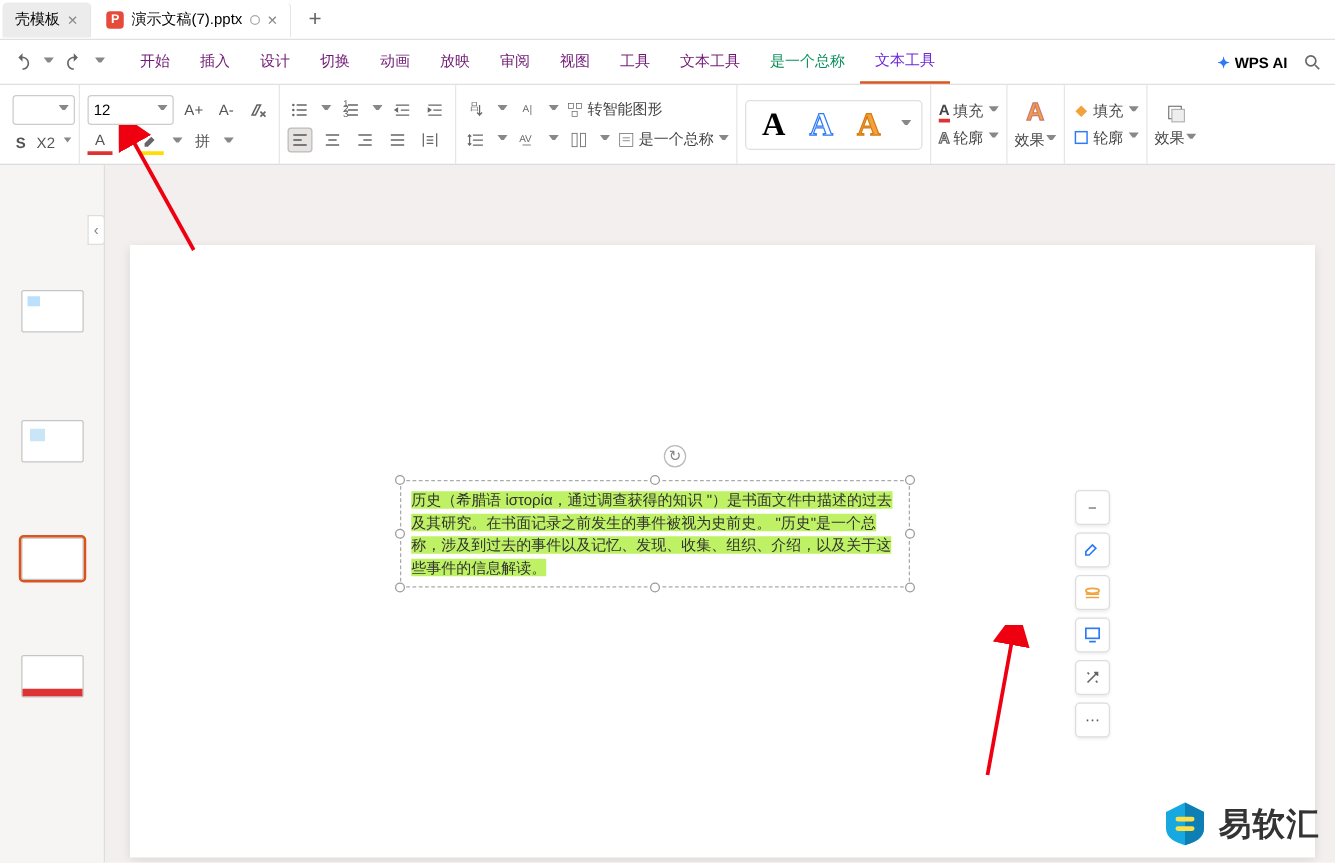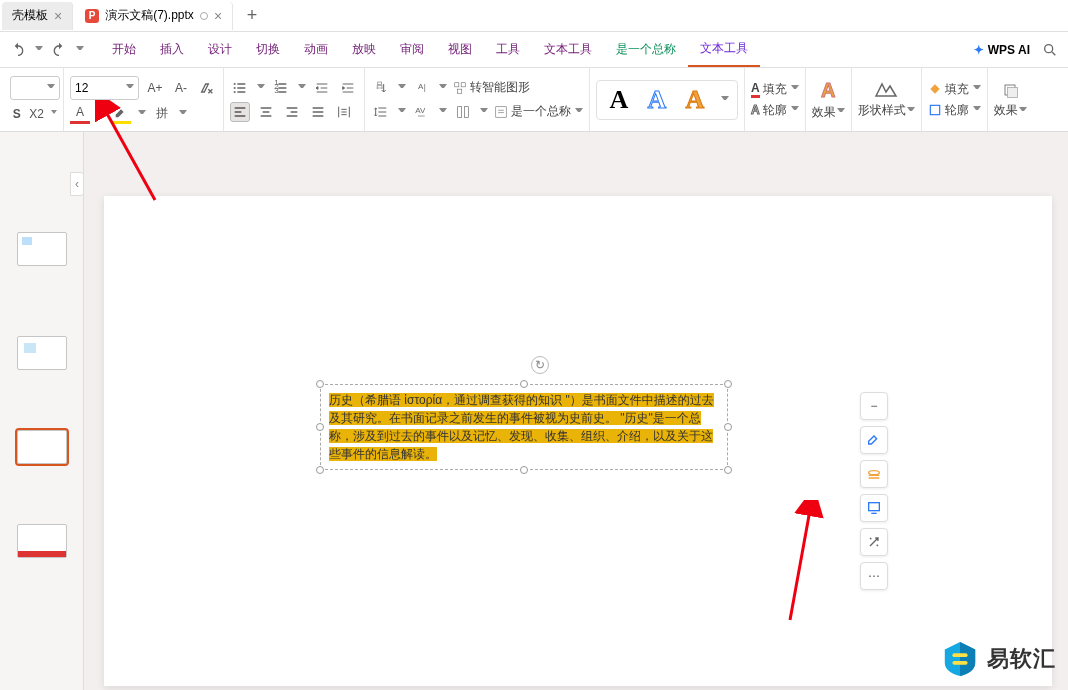--- a/index.html
+++ b/index.html
@@ -42,26 +42,26 @@
 .thumb.selected{outline:2px solid #d9551f;}
 .thumb-collapse{position:absolute;top:40px;right:-1px;width:14px;height:24px;background:#fff;border:1px solid #ddd;display:flex;align-items:center;justify-content:center;color:#888;border-radius:0 3px 3px 0;}
 .canvas{position:absolute;left:104px;top:64px;right:16px;bottom:4px;background:#fff;box-shadow:0 2px 8px rgba(0,0,0,0.1);}
 .rot-handle{position:absolute;left:50%;top:350px;width:18px;height:18px;margin-left:-9px;background:#fff;border:1px solid #bbb;border-radius:50%;display:flex;align-items:center;justify-content:center;color:#888;}
 .textbox{position:absolute;left:420px;top:380px;width:408px;border:1px dashed #aaa;padding:6px 8px;}
 .textbox .hl{position:absolute;width:8px;height:8px;background:#fff;border:1px solid #999;border-radius:50%;}
 .textbox .hl.tl{left:-5px;top:-5px;} .textbox .hl.tm{left:50%;top:-5px;margin-left:-4px;} .textbox .hl.tr{right:-5px;top:-5px;}
 .textbox .hl.ml{left:-5px;top:50%;margin-top:-4px;} .textbox .hl.mr{right:-5px;top:50%;margin-top:-4px;}
 .textbox .hl.bl{left:-5px;bottom:-5px;} .textbox .hl.bm{left:50%;bottom:-5px;margin-left:-4px;} .textbox .hl.br{right:-5px;bottom:-5px;}
 .textbox p{font-size:13px;line-height:18px;color:#333;}
-.textbox .bodytxt span{background:#eab308;}
+.textbox .bodytxt span{background:#bef264;}
 .side-tools{position:absolute;right:32px;top:390px;display:flex;flex-direction:column;gap:6px;}
 .side-tools .st{width:28px;height:28px;background:#fff;border:1px solid #ddd;border-radius:4px;display:flex;align-items:center;justify-content:center;color:#555;box-shadow:0 1px 3px rgba(0,0,0,0.08);}
 .watermark{position:absolute;right:12px;bottom:12px;display:flex;align-items:center;gap:8px;}
 .watermark .logo{width:38px;height:38px;}
-.watermark .wt{font-size:22px;font-weight:bold;color:#333;letter-spacing:1px;}
+.watermark .wt{font-size:26px;font-weight:bold;color:#333;letter-spacing:1px;}
 .arrow{position:absolute;pointer-events:none;}
 </style>
 </head>
 <body>
 
 <div class="tabs">
   <div class="tab">
     <span>壳模板</span>
     <span class="tab-close">×</span>
   </div>
@@ -294,31 +294,20 @@
   <div class="rgroup">
     <div class="btnlabel" style="flex-direction:column;gap:2px">
       <span style="font-size:20px;font-weight:bold;color:#f2a23c;-webkit-text-stroke:1px #c77">A</span>
       <span style="display:flex;align-items:center">
           <span>效果</span>
           <span class="dd"></span>
         </span>
     </div>
   </div>
   <div class="rgroup">
-    <div class="btnlabel" style="flex-direction:column;gap:2px">
-      <svg width="24" height="20" viewBox="0 0 24 20">
-          <path d="M2 16L8 4l4 8 4-6 6 10z" fill="none" stroke="#666" stroke-width="1.5"></path>
-        </svg>
-      <span style="display:flex;align-items:center">
-          <span>形状样式</span>
-          <span class="dd"></span>
-        </span>
-    </div>
-  </div>
-  <div class="rgroup">
     <div class="btnlabel">
         <svg width="14" height="14" viewBox="0 0 24 24">
           <path d="M12 4l8 8-8 8-8-8z" fill="#f2a23c"></path>
         </svg>
         <span>填充</span>
         <span class="dd"></span>
       </div>
     <div class="btnlabel">
         <svg width="14" height="14" viewBox="0 0 24 24">
           <rect x="4" y="4" width="16" height="16" fill="none" stroke="#2d7af6" stroke-width="2"></rect>

